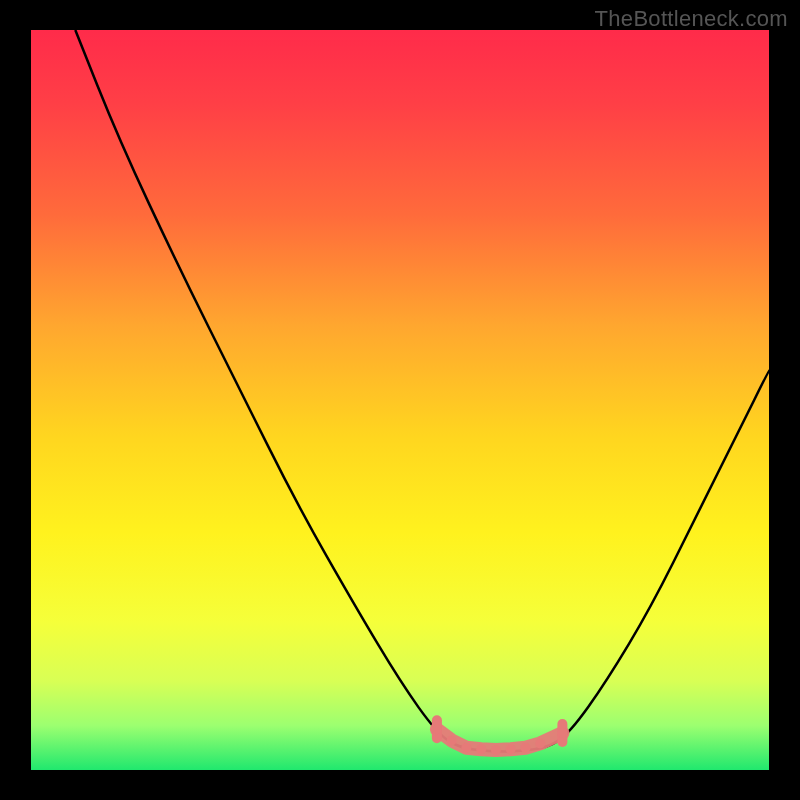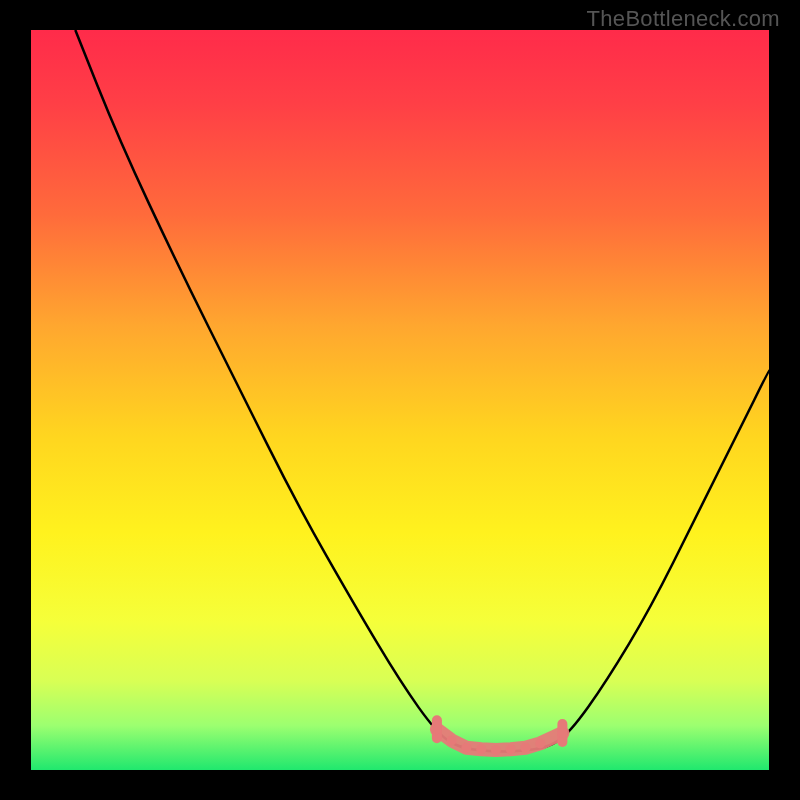--- a/index.html
+++ b/index.html
@@ -14,21 +14,21 @@
   .chart-container {
     position: absolute;
     top: 0;
     left: 0;
     width: 800px;
     height: 800px;
   }
   .watermark {
     position: absolute;
     top: 6px;
-    right: 20px;
+    right: 12px;
     font-size: 22px;
     color: #555;
     font-weight: 500;
     letter-spacing: 0.3px;
     z-index: 10;
   }
   svg {
     display: block;
   }
 </style>

